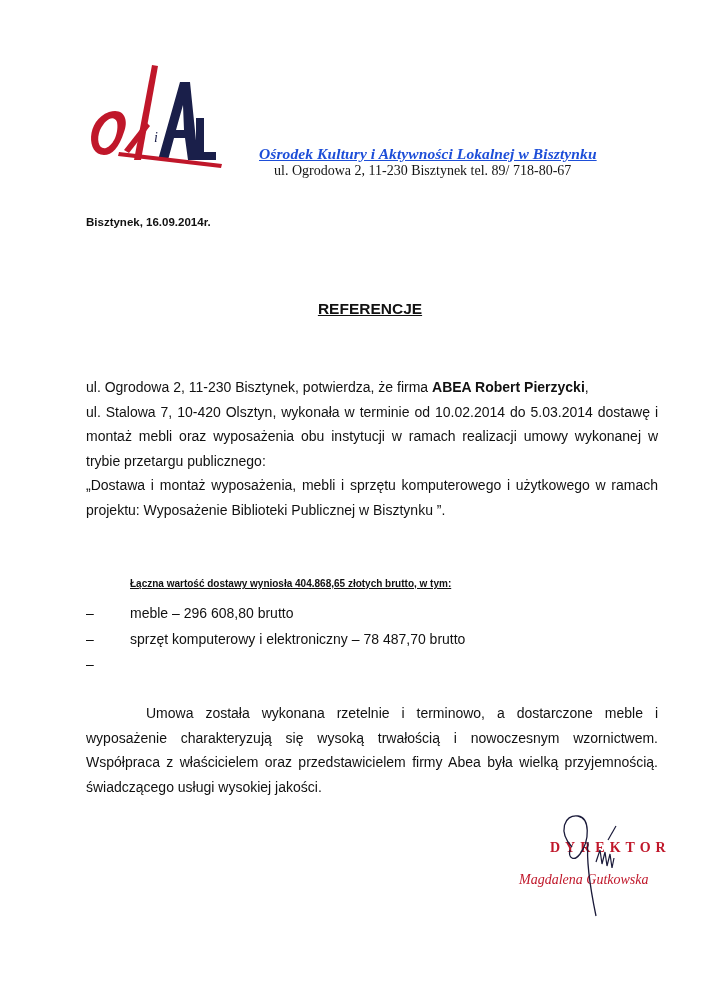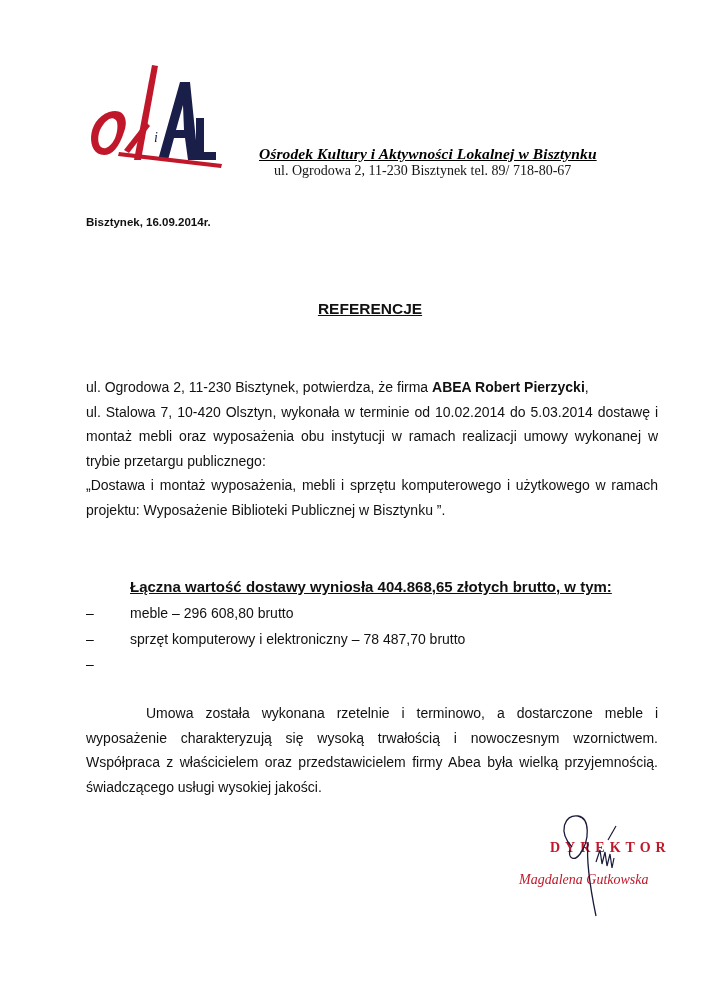--- a/index.html
+++ b/index.html
@@ -1,27 +1,27 @@
 <!DOCTYPE html>
 <html><head>
 <meta charset="utf-8">
 <style>
   html, body { margin:0; padding:0; }
   body { width:726px; height:1000px; background:#ffffff; position:relative; overflow:hidden; font-family:"Liberation Sans", sans-serif; color:#111; }
   .logo { position:absolute; left:84px; top:60px; width:140px; height:110px; }
-  .hdr-title { position:absolute; left:259px; top:145px; font-family:"Liberation Serif", serif; font-style:italic; font-weight:bold; font-size:15.5px; text-decoration:underline; color:#000000; letter-spacing:0.1px; }
+  .hdr-title { position:absolute; left:259px; top:145px; font-family:"Liberation Serif", serif; font-style:italic; font-weight:bold; font-size:15.5px; text-decoration:underline; color:#1d4ed8; letter-spacing:0.1px; }
   .hdr-addr { position:absolute; left:274px; top:163px; font-family:"Liberation Serif", serif; font-size:14px; color:#151515; }
   .date { position:absolute; left:86px; top:216px; font-weight:bold; font-size:11.5px; }
   .title { position:absolute; left:0; width:740px; text-align:center; top:300px; font-weight:bold; font-size:15.5px; text-decoration:underline; }
   .para { position:absolute; left:86px; width:572px; font-size:14px; line-height:24.6px; }
   .p1 { top:375px; }
   .p1 .l { white-space:nowrap; display:block; }
   .just { text-align:justify; text-align-last:justify; display:block; }
   .indent { padding-left:60px; }
-  .sum { position:absolute; left:130px; top:578px; font-weight:bold; font-size:15px; text-decoration:underline; }
+  .sum { position:absolute; left:130px; top:578px; font-weight:bold; font-size:10px; text-decoration:underline; }
   .list { position:absolute; left:86px; top:601px; font-size:14px; line-height:25.5px; }
   .li { display:flex; }
   .dash { width:44px; }
   .p2 { top:701px; }
   .sig-title { position:absolute; left:522px; top:840px; font-family:"Liberation Serif", serif; font-weight:bold; font-size:14px; color:#c0172a; letter-spacing:5px;margin-left:28px; }
   .sig-name { position:absolute; left:519px; top:872px; font-family:"Liberation Serif", serif; font-style:italic; font-size:14px; color:#c0172a; }
   .sig-scrawl { position:absolute; left:550px; top:812px; }
 </style>
 </head>
 <body>

